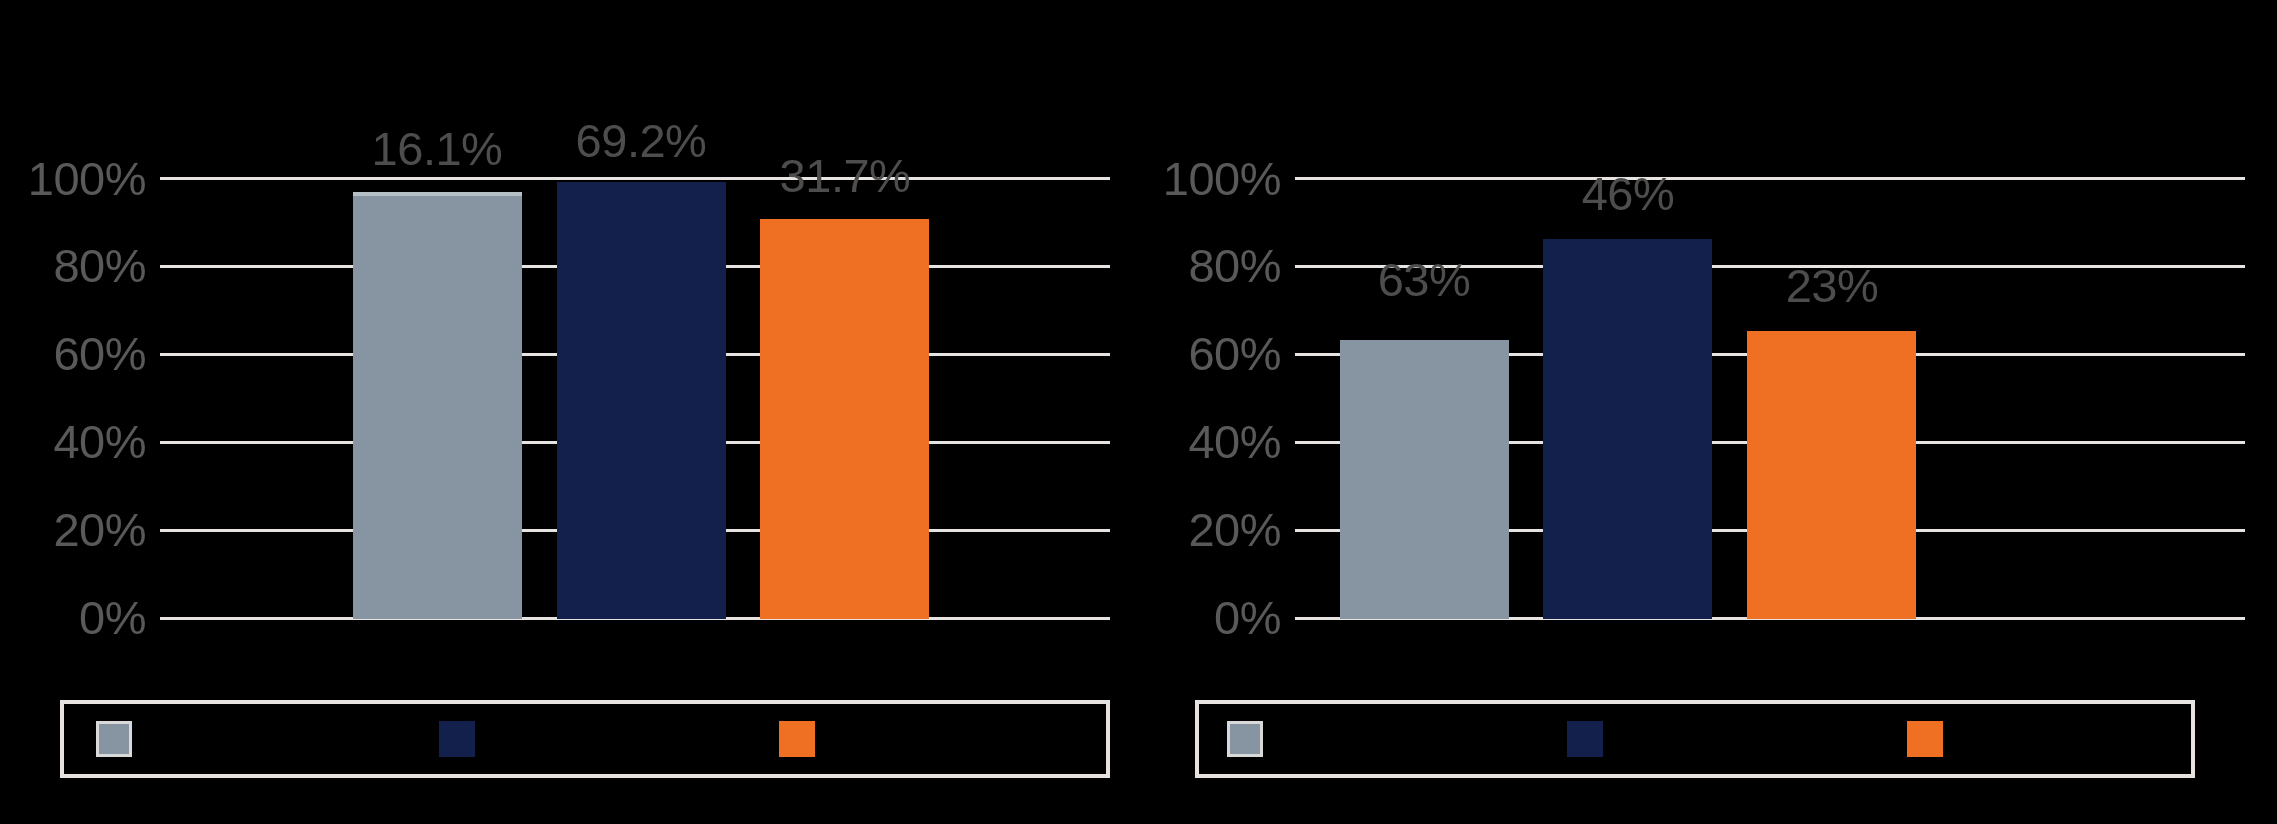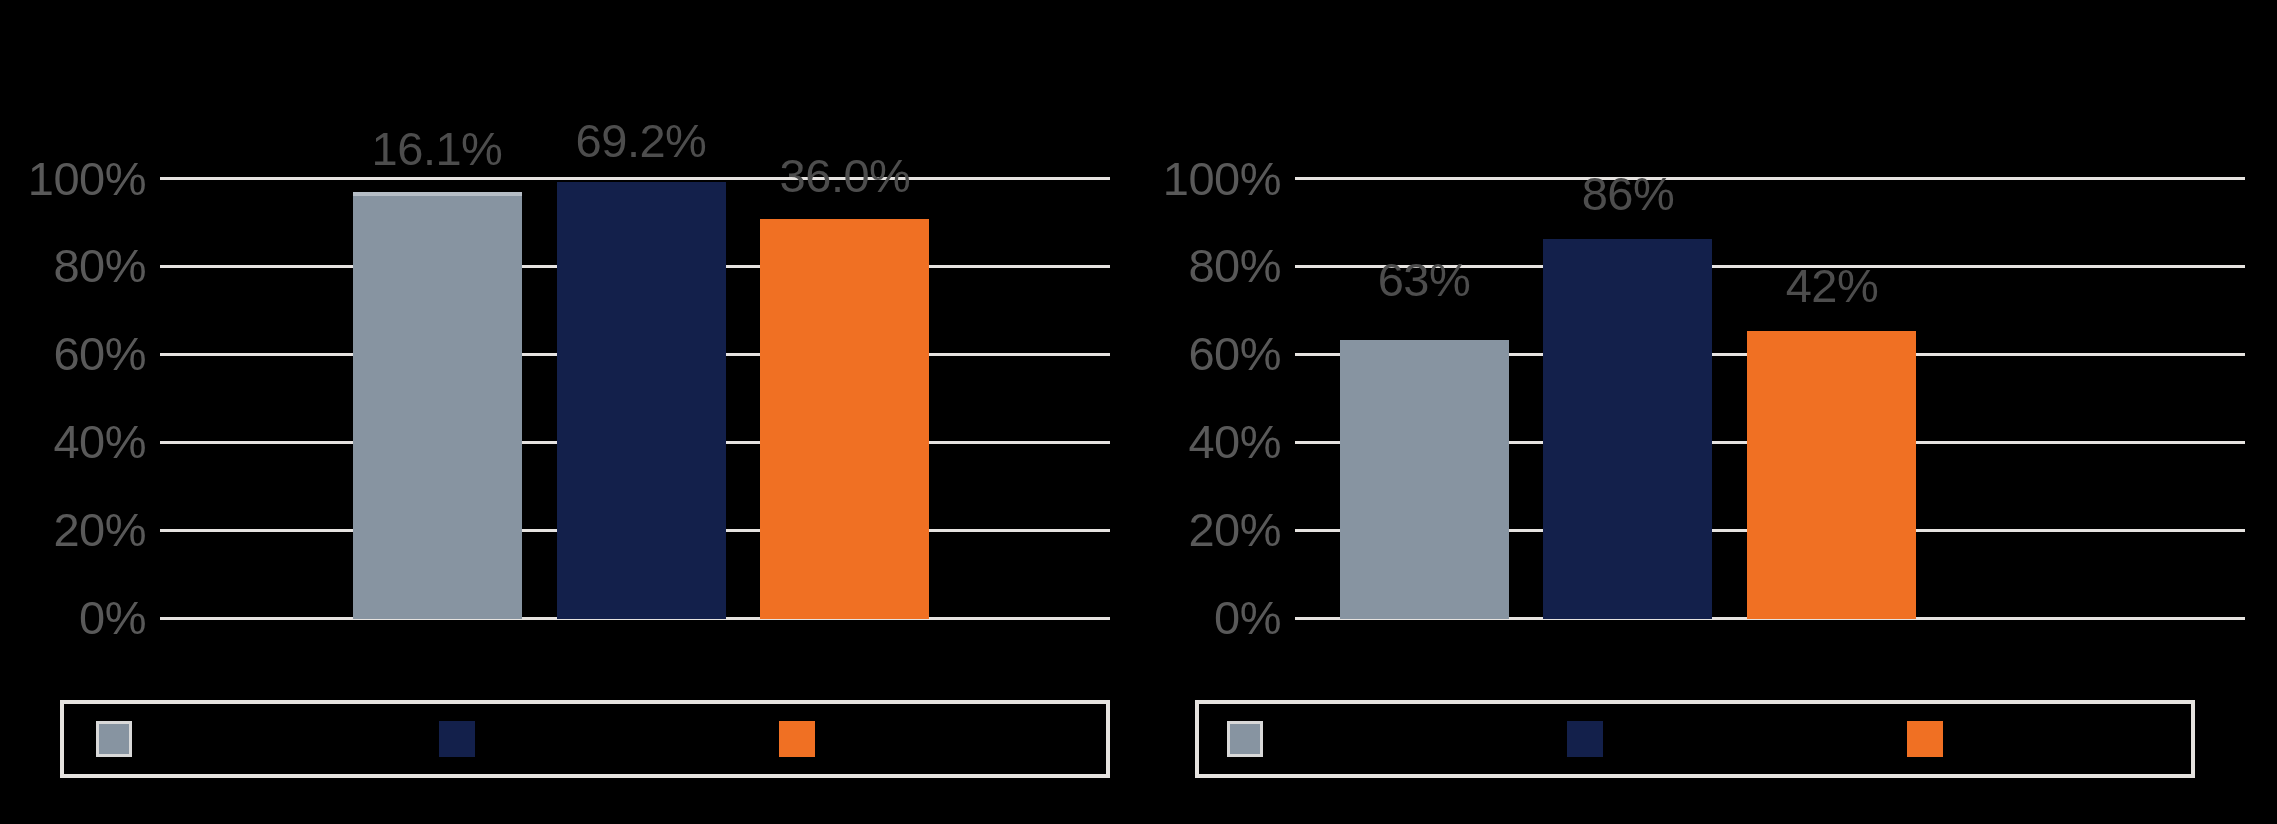--- a/index.html
+++ b/index.html
@@ -149,21 +149,21 @@
         <div class="bar" style="left:557px; width:169px; height:437px; background:#13204b">
           <div class="cap" style="background:#13204b"></div>
         </div>
         <div class="bar" style="left:760px; width:169px; height:400px; background:#f07023">
           <div class="cap" style="background:#f07023"></div>
         </div>
       </div>
 
       <div class="dlabel" style="left:437px; top:125px">16.1%</div>
       <div class="dlabel" style="left:641px; top:117px">69.2%</div>
-      <div class="dlabel" style="left:845px; top:152px">36.0%</div>
+      <div class="dlabel" style="left:845px; top:152px">31.7%</div>
 
       <div class="legend" style="left:60px; top:700px; width:1050px; height:78px">
         <div class="legend-item" style="left:32px">
           <span class="swatch" style="background:#8794a1; border:3px solid #d9d9d9"></span>
           <span class="legend-text"></span>
         </div>
         <div class="legend-item" style="left:375px">
           <span class="swatch" style="background:#13204b"></span>
           <span class="legend-text"></span>
         </div>
@@ -201,22 +201,22 @@
         </div>
         <div class="bar" style="left:408px; width:169px; height:380px; background:#13204b">
           <div class="cap" style="background:#13204b"></div>
         </div>
         <div class="bar" style="left:612px; width:169px; height:288px; background:#f07023">
           <div class="cap" style="background:#f07023"></div>
         </div>
       </div>
 
       <div class="dlabel" style="left:289px; top:256px">63%</div>
-      <div class="dlabel" style="left:493px; top:170px">86%</div>
-      <div class="dlabel" style="left:697px; top:262px">42%</div>
+      <div class="dlabel" style="left:493px; top:170px">46%</div>
+      <div class="dlabel" style="left:697px; top:262px">23%</div>
 
       <div class="legend" style="left:60px; top:700px; width:1000px; height:78px">
         <div class="legend-item" style="left:28px">
           <span class="swatch" style="background:#8794a1; border:3px solid #d9d9d9"></span>
           <span class="legend-text"></span>
         </div>
         <div class="legend-item" style="left:368px">
           <span class="swatch" style="background:#13204b"></span>
           <span class="legend-text"></span>
         </div>

